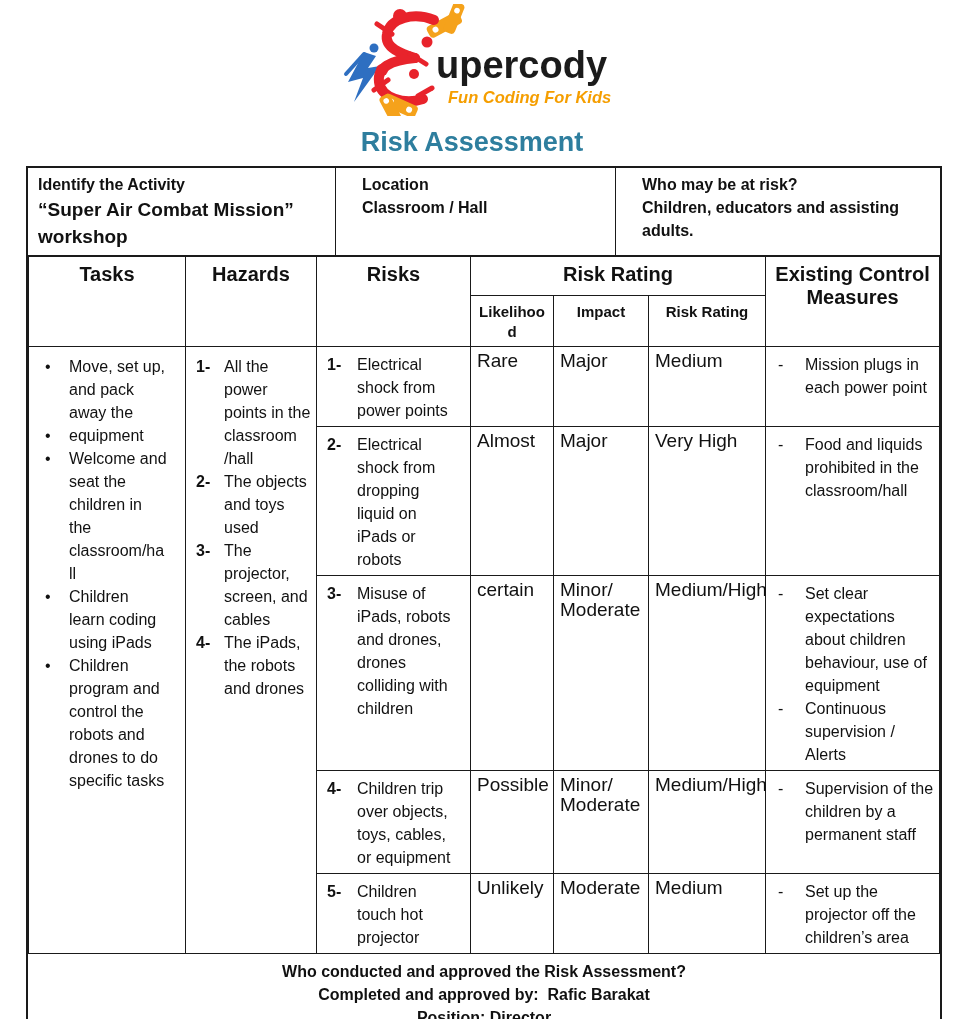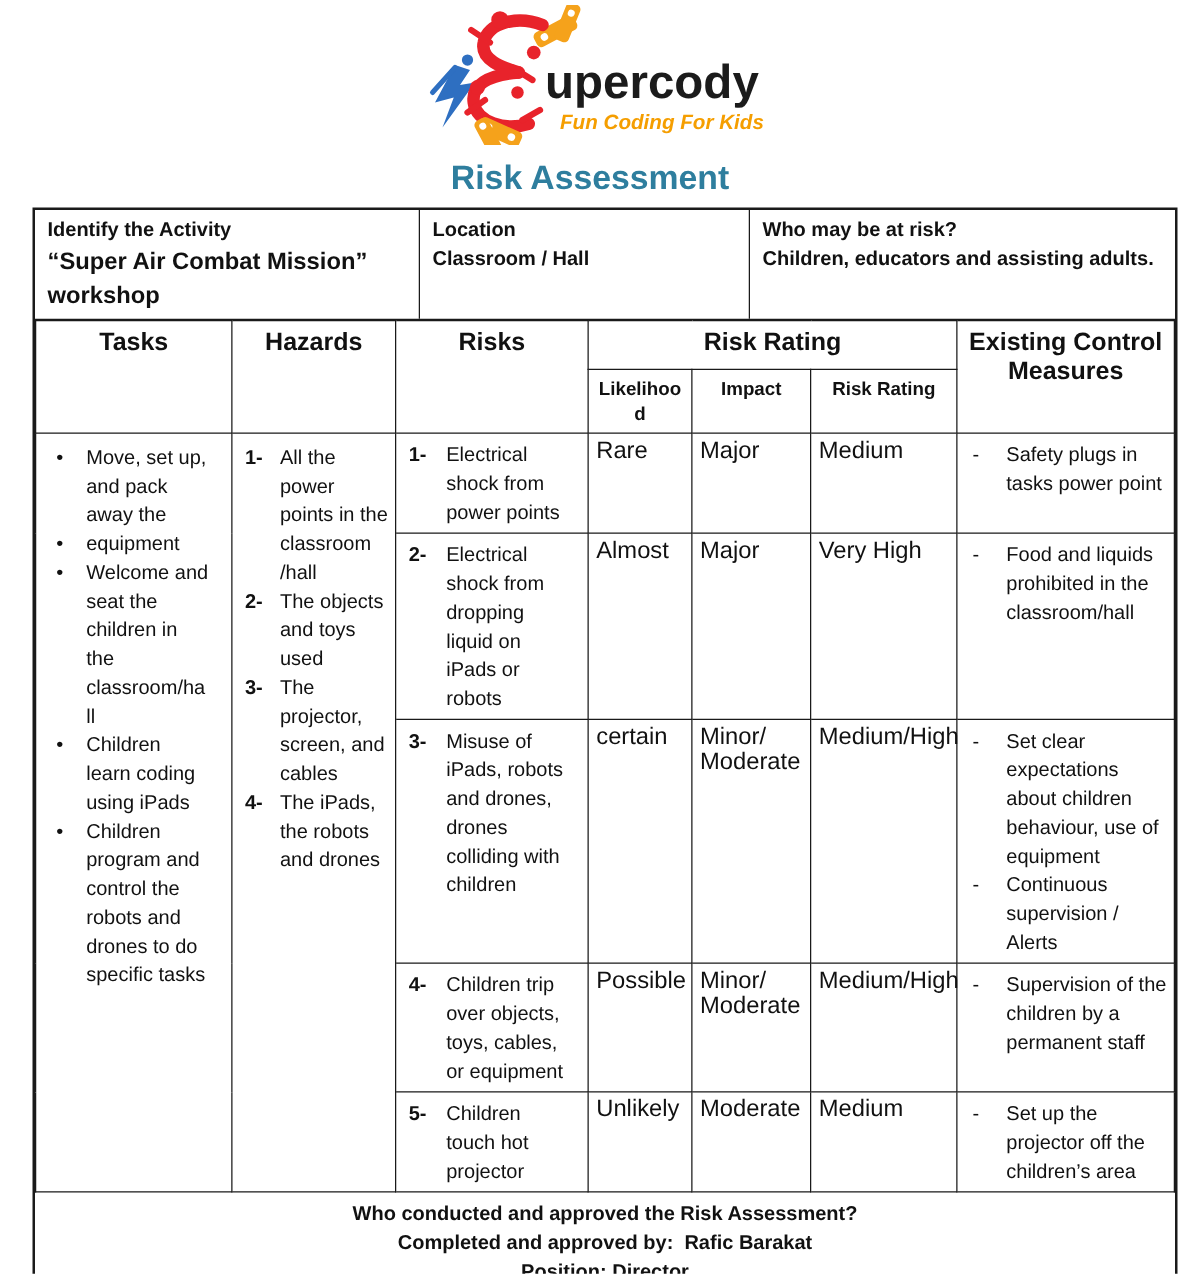--- a/index.html
+++ b/index.html
@@ -11,21 +11,21 @@
   }
   .logo-wrap{display:flex;justify-content:center;padding-top:4px;height:112px;text-align:right;}
   .page-title{
     text-align:center;color:#2E7E9E;font-size:27px;font-weight:bold;
     margin:6px 16px 0 0;height:44px;line-height:40px;
   }
   .outer{
     margin-left:26px;width:916px;border:2.5px solid #1a1a1a;box-sizing:border-box;
   }
   
-  .info{display:grid;grid-template-columns:308px 264px 1fr;min-height:87px;border-bottom:1.5px solid #1a1a1a;}
+  .info{display:grid;grid-template-columns:308px 264px 1fr;min-height:87px;border-bottom:1.5px solid #1a1a1a;gap:16px;}
   .info-cell{padding:5px 10px;border-right:1.5px solid #1a1a1a;box-sizing:border-box;}
   .info-cell:last-child{border-right:none;}
   .info-label{font-weight:bold;font-size:16px;line-height:23px;}
   .info-value{font-weight:bold;font-size:16px;line-height:23px;}
   .info-value.big{font-size:19px;line-height:27px;}
   
   table{border-collapse:collapse;table-layout:fixed;width:100%;}
   td,th{border:1.5px solid #1a1a1a;vertical-align:top;padding:4px 6px;box-sizing:border-box;font-weight:normal;text-align:left;}
   th{font-weight:bold;font-size:20px;text-align:center;padding-top:6px;}
   th.sub{font-size:15px;overflow-wrap:anywhere;line-height:20px;}
@@ -190,21 +190,21 @@
         <div class="riskitem">
               <span class="num">1-</span>
               <span class="txt">Electrical shock from power points</span>
             </div>
       </td>
       <td class="val">Rare</td>
       <td class="val">Major</td>
       <td class="val">Medium</td>
       <td class="controls-cell">
         <div class="control">
-              <span class="txt">Safety plugs in tasks power point</span>
+              <span class="txt">Mission plugs in each power point</span>
             </div>
       </td>
     </tr>
 
     <tr style="height:142px">
       <td class="risk-cell">
         <div class="riskitem">
               <span class="num">2-</span>
               <span class="txt">Electrical shock from dropping liquid on iPads or robots</span>
             </div>

